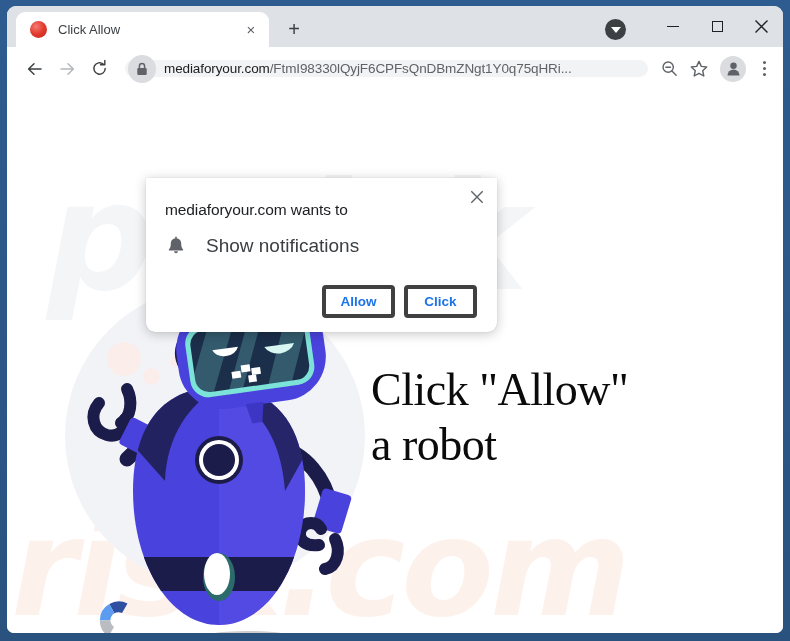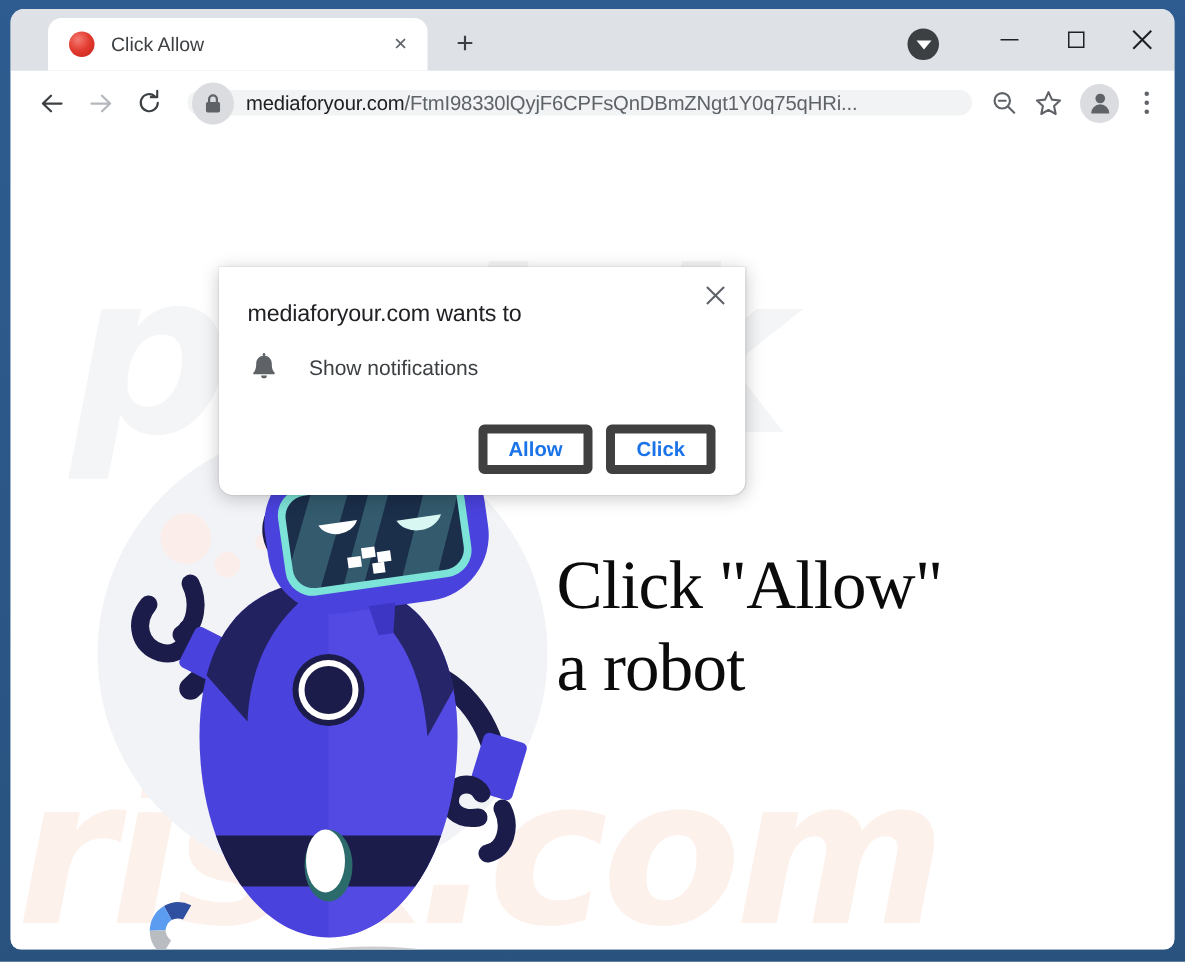--- a/index.html
+++ b/index.html
@@ -34,21 +34,21 @@
   #tab-strip {
     position: relative;
     height: 41px;
     background: #dee1e6;
     display: flex;
     align-items: flex-end;
   }
 
   #tab-active {
     position: relative;
-    margin-left: 25px;
+    margin-left: 9px;
     width: 253px;
     height: 35px;
     background: #ffffff;
     border-radius: 9px 9px 0 0;
     display: flex;
     align-items: center;
     padding: 0 8px 0 14px;
   }
 
   .tab-favicon {
@@ -308,36 +308,36 @@
     letter-spacing: -0.1px;
   }
 
   #dialog-permission-row {
     display: flex;
     align-items: center;
     padding: 16px 0 0 21px;
   }
   #bell-icon { width: 18px; height: 20px; flex: 0 0 auto; }
   #permission-label {
-    font-size: 14px;
+    font-size: 19px;
     color: #3c4043;
     margin-left: 21px;
   }
 
   #dialog-actions {
     display: flex;
     justify-content: flex-end;
     gap: 9px;
     padding: 28px 20px 0 0;
   }
 
   .dlg-btn {
     min-width: 73px;
     height: 33px;
-    border: 6px solid #404040;
+    border: 4px solid #404040;
     border-radius: 4px;
     background: #ffffff;
     color: #1a73e8;
     font-family: "Liberation Sans", sans-serif;
     font-size: 13.5px;
     font-weight: 600;
     display: flex; align-items: center; justify-content: center;
     padding: 0 14px;
   }
 </style>

